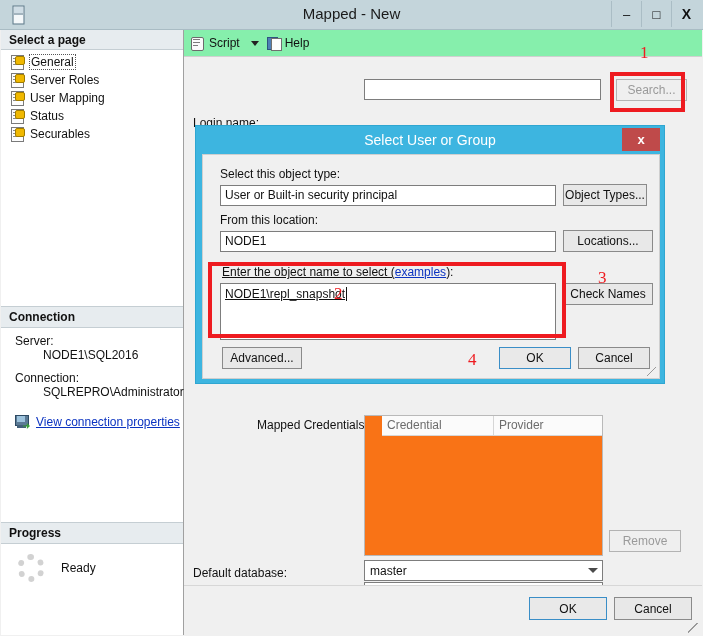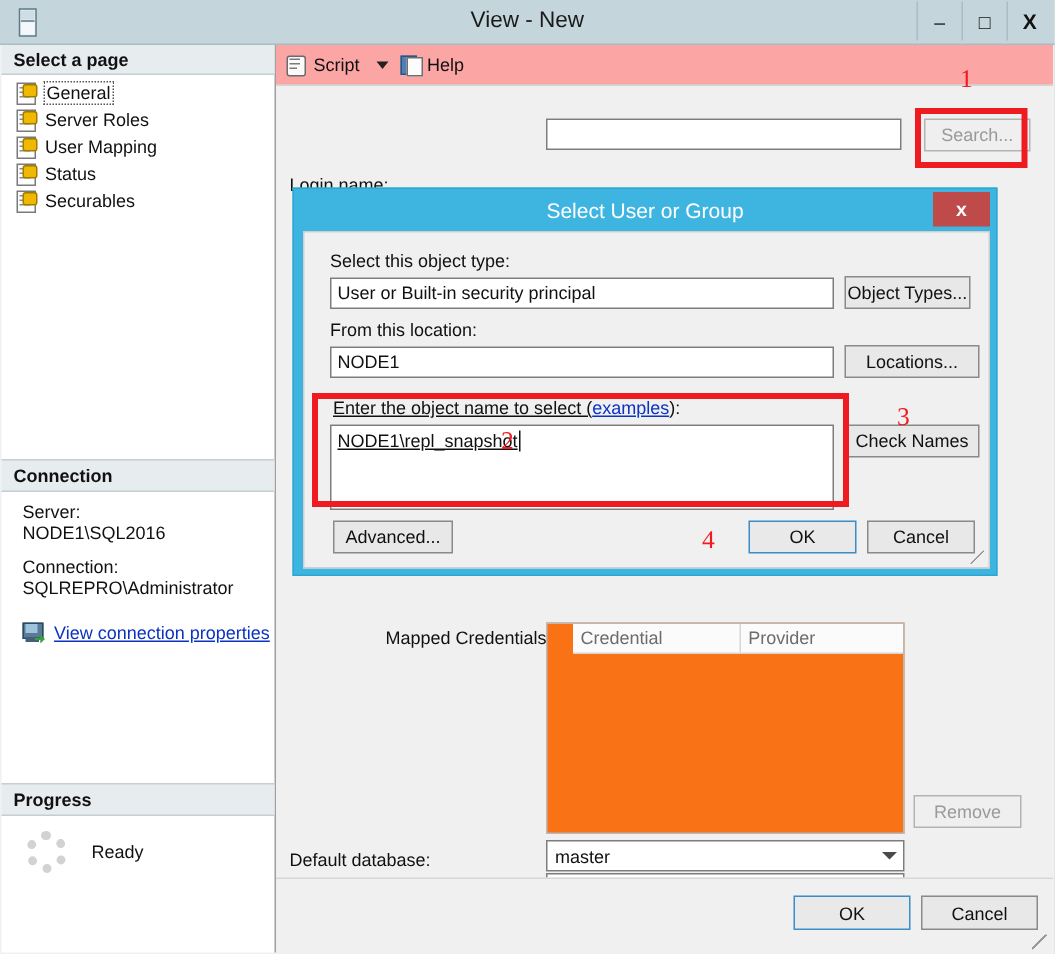--- a/index.html
+++ b/index.html
@@ -63,21 +63,21 @@
   .pgicon .gear{
     position:absolute;right:0;top:1px;width:8px;height:7px;background:#f0b800;
     border:1px solid #a07c00;border-radius:2px;
   }
   .section-hdr{
     background:#e7ecef;border-top:1px solid #c5ced3;border-bottom:1px solid #c5ced3;
     font-weight:bold;font-size:12px;color:#111;padding:3px 0 3px 8px;
   }
   .conn-body{padding:6px 0 4px 14px;font-size:12px;color:#111;line-height:14px;}
   .conn-body .lbl{display:block;}
-  .conn-body .val{display:block;margin-bottom:9px;}
+  .conn-body .val{display:block;margin-bottom:9px;margin-left:28px;}
   .connlink-row{display:flex;align-items:center;margin-top:16px;}
   .connlink{
     color:#0b33c1;text-decoration:underline;font-size:12px;margin-left:6px;cursor:pointer;
   }
   .srvicon{width:15px;height:14px;position:relative;flex:0 0 15px;}
   .srvicon .mon{position:absolute;left:0;top:0;width:12px;height:9px;background:#5b7a95;border:1px solid #2d4a63;}
   .srvicon .mon2{position:absolute;left:2px;top:1px;width:8px;height:6px;background:#9dc3dd;}
   .srvicon .base{position:absolute;left:2px;top:10px;width:9px;height:3px;background:#43607a;}
   .srvicon .arrow{position:absolute;left:8px;top:8px;width:7px;height:6px;background:#3aa03a;}
   .spinner{
@@ -86,21 +86,21 @@
   }
   .prog-body{display:flex;align-items:center;padding:10px 0 0 16px;}
   .prog-body .ptxt{margin-left:16px;font-size:12px;color:#111;}
   
   .rightpane{
     position:absolute;left:184px;top:30px;width:518px;height:605px;
     background:#f0f0f0;box-sizing:border-box;
   }
   .toolbar{
     height:26px;border-bottom:1px solid #d0d0d0;display:flex;align-items:center;
-    padding-left:6px;background:#fca5a5;
+    padding-left:6px;background:#86efac;
   }
   .tb-item{display:flex;align-items:center;margin-right:8px;font-size:12px;color:#111;cursor:default;}
   .tb-item .txt{margin-left:4px;}
   .script-icon{width:15px;height:14px;position:relative;}
   .script-icon .s1{position:absolute;left:1px;top:1px;width:11px;height:12px;border:1px solid #6b6b6b;background:#fafafa;border-radius:2px;}
   .script-icon .s2{position:absolute;left:3px;top:3px;width:7px;height:1px;background:#7b7b7b;}
   .script-icon .s3{position:absolute;left:3px;top:6px;width:7px;height:1px;background:#7b7b7b;}
   .script-icon .s4{position:absolute;left:3px;top:9px;width:5px;height:1px;background:#7b7b7b;}
   .caret{
     width:0;height:0;border-left:4px solid transparent;border-right:4px solid transparent;
@@ -196,21 +196,21 @@
 
   <div class="titlebar">
     <div class="win-icon">
       <svg width="15" height="20" viewBox="0 0 15 20">
         <rect x="2" y="1" width="11" height="18" fill="#e7eef2" stroke="#5e7b8a" stroke-width="1"></rect>
         <rect x="3" y="2" width="9" height="6" fill="#cfdde5"></rect>
         <line x1="3" y1="9" x2="12" y2="9" stroke="#5e7b8a" stroke-width="1"></line>
         <rect x="3" y="10" width="9" height="8" fill="#f4f8fa"></rect>
       </svg>
     </div>
-    <div class="ttl">View - New</div>
+    <div class="ttl">Mapped - New</div>
     <div class="win-btns">
       <div class="win-btn">–</div>
       <div class="win-btn">□</div>
       <div class="win-btn close">X</div>
     </div>
   </div>
 
   <div class="leftpane">
     <div class="lp-header">Select a page</div>
 

